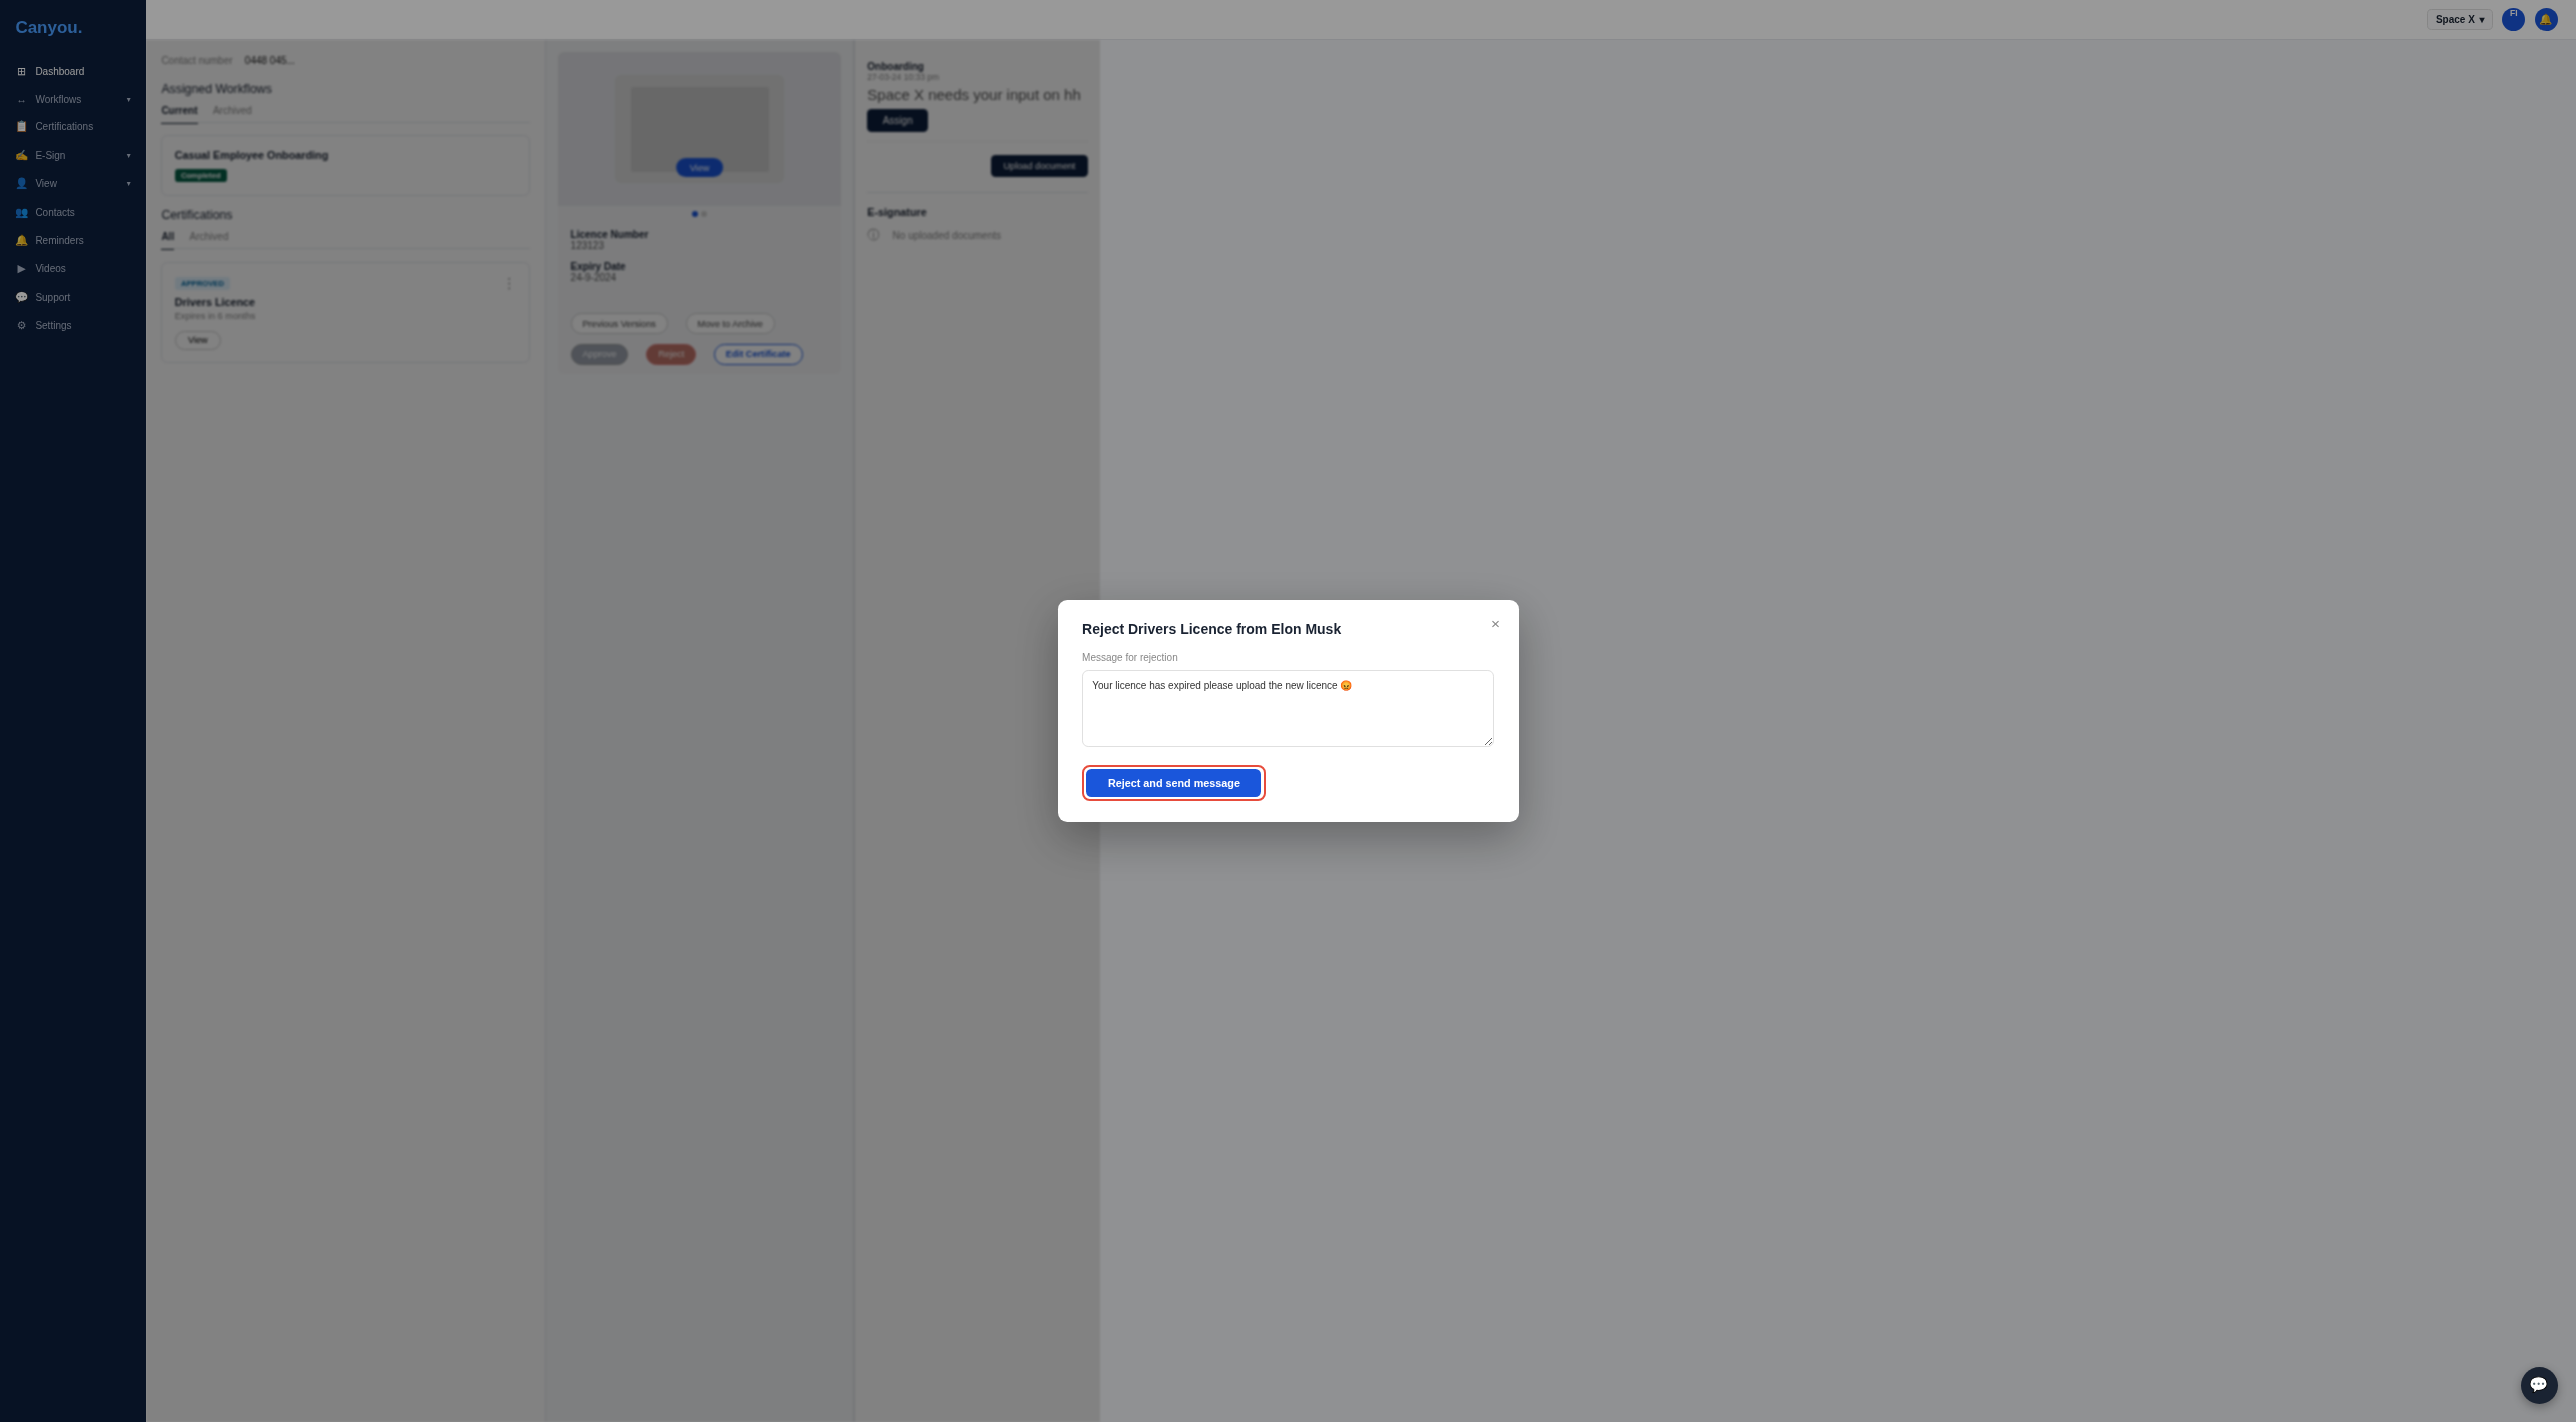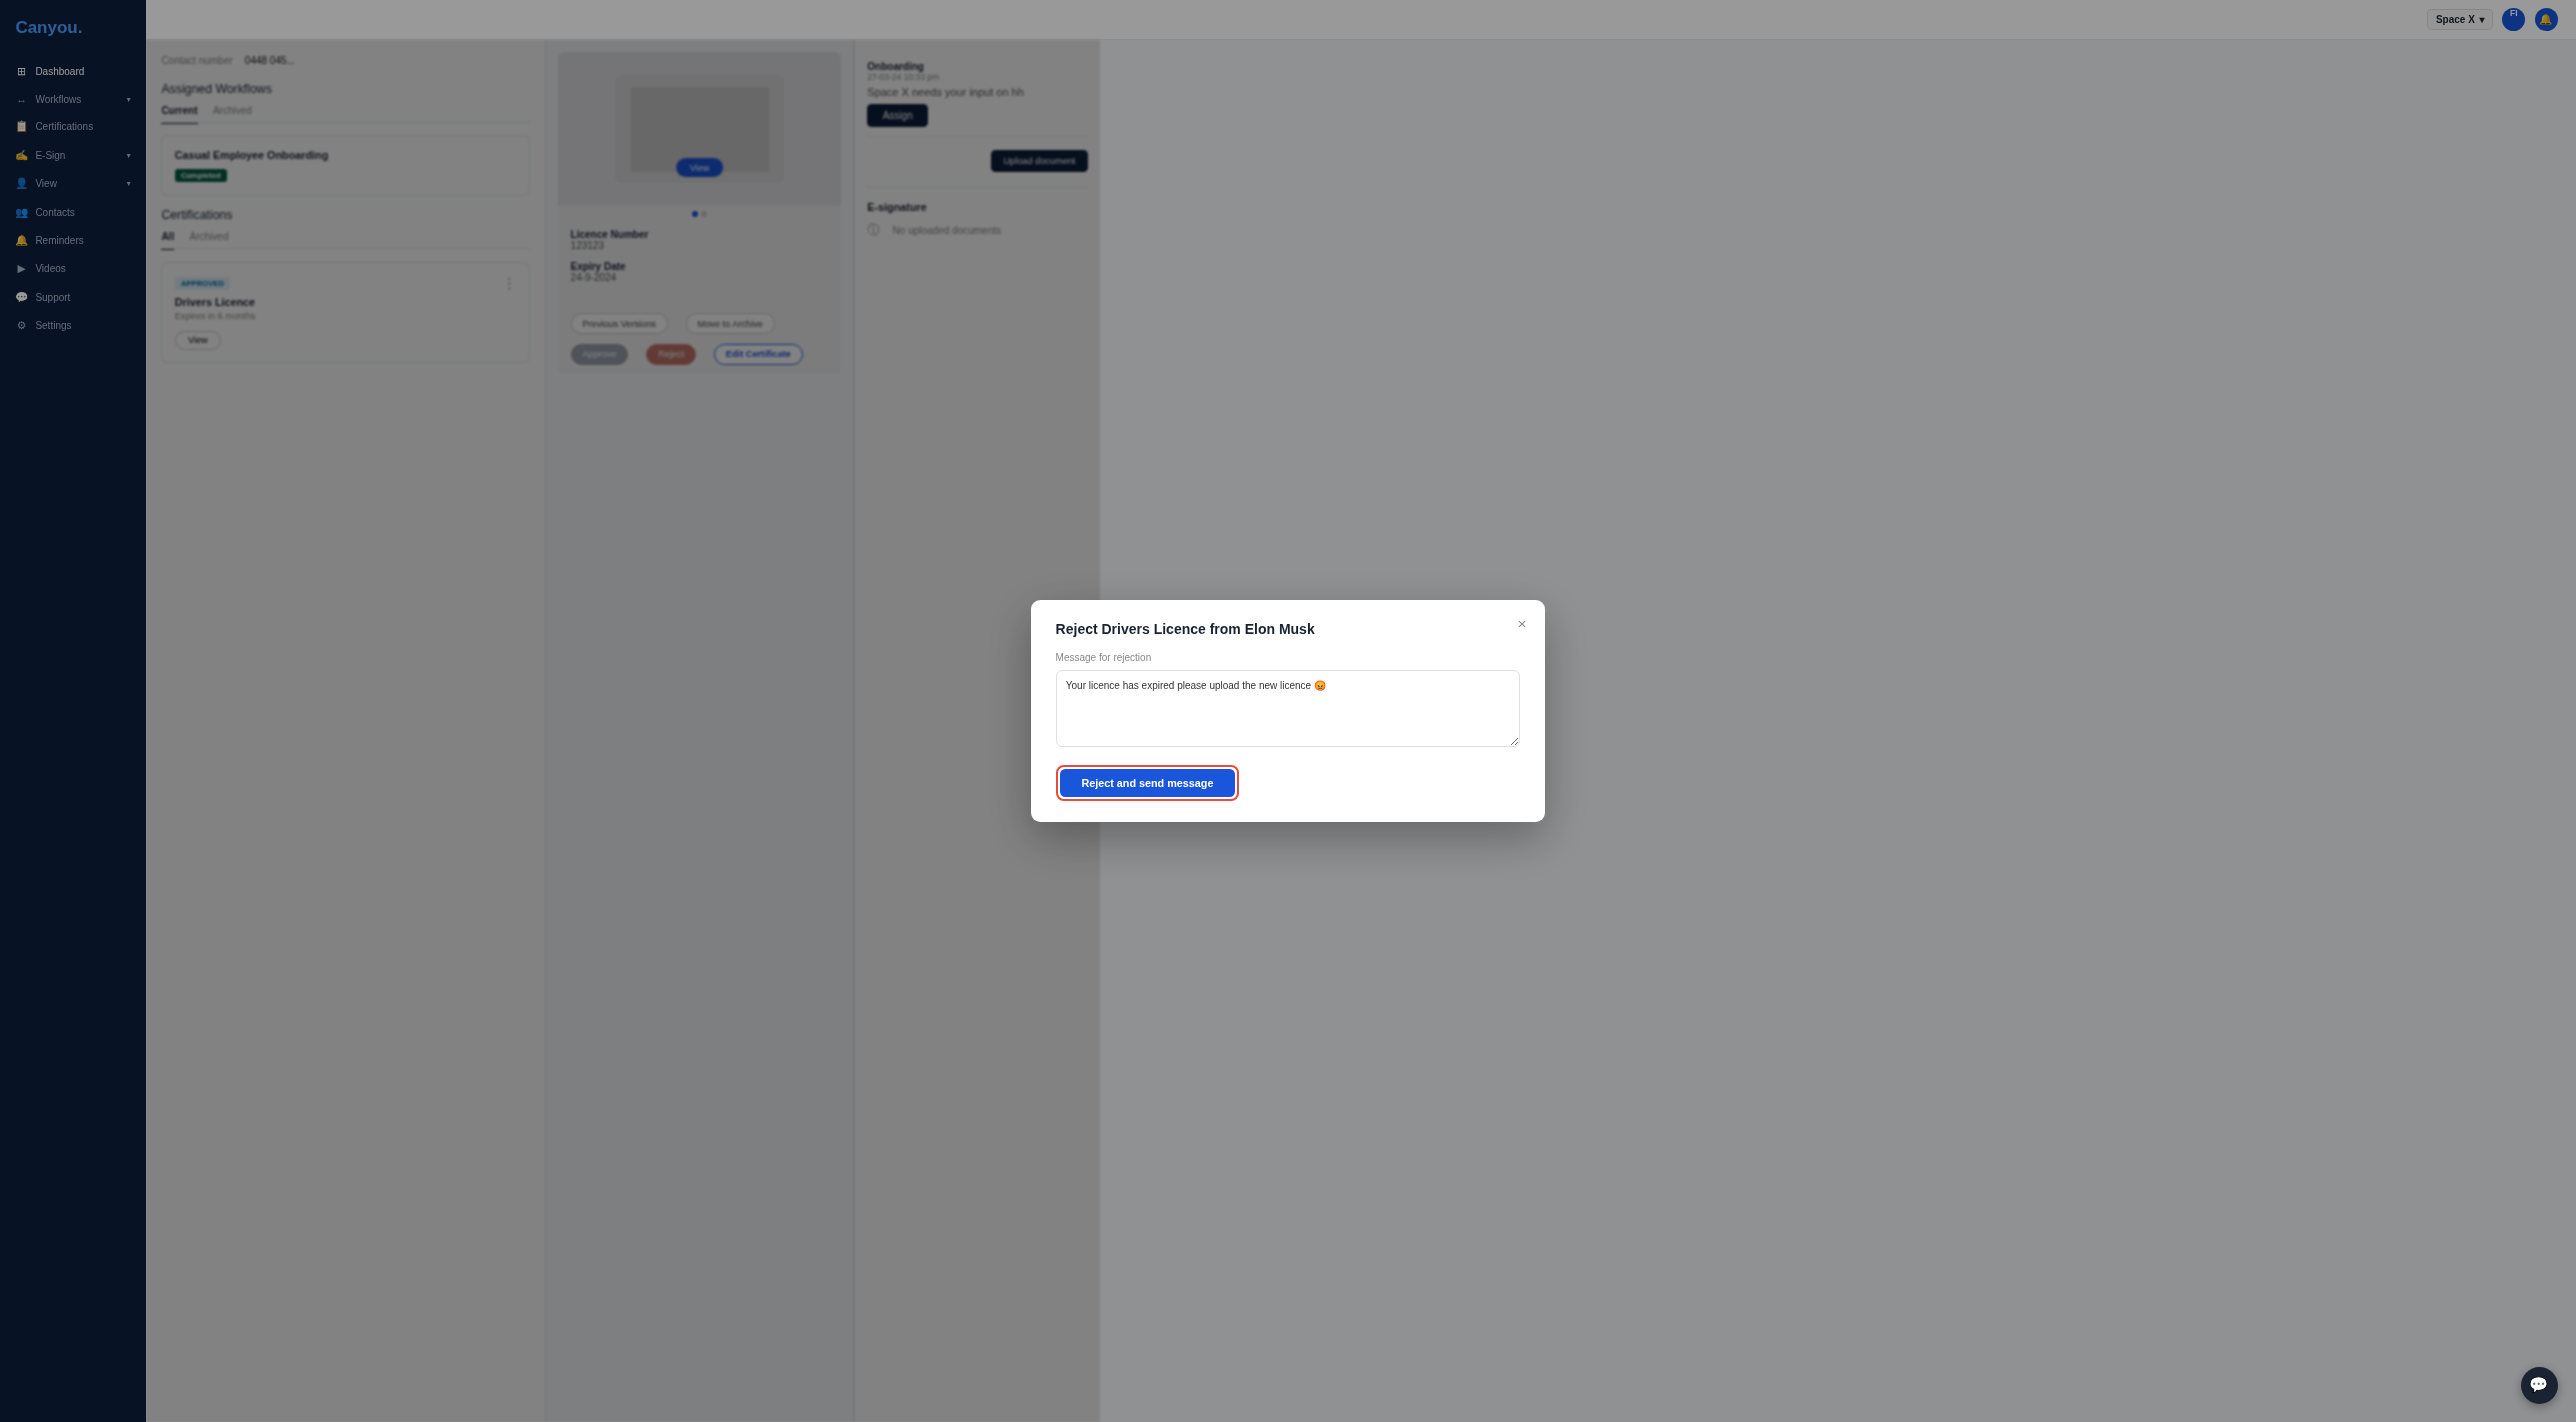--- a/index.html
+++ b/index.html
@@ -261,21 +261,21 @@
       border-left: 0.8px solid #e5e7eb;
       padding: 12.3px;
       overflow-y: auto;
     }
     .notif-item {
       border-bottom: 0.8px solid #f0f0f0;
       padding: 9.2px 0;
     }
     .notif-title { font-size: 10px; font-weight: 700; color: #1a2332; }
     .notif-date { font-size: 8.5px; color: #888; }
-    .notif-desc { font-size: 11px; color: #555; margin-top: 3.1px; }
+    .notif-desc { font-size: 15px; color: #555; margin-top: 3.1px; }
 
     .assign-btn {
       background: #0d1f3c;
       color: #fff;
       border: none;
       border-radius: 4.6px;
       padding: 6.2px 15.4px;
       font-size: 10px;
       cursor: pointer;
       float: right;
@@ -311,21 +311,21 @@
       inset: 0;
       background: rgba(0,0,0,0.4);
       display: flex;
       align-items: center;
       justify-content: center;
       z-index: 100;
     }
     .modal {
       background: #fff;
       border-radius: 9.2px;
-      width: 514px;
+      width: 461px;
       max-width: 95vw;
       padding: 21.5px 24.6px;
       position: relative;
       box-shadow: 0 15.4px 46px rgba(0,0,0,0.3);
     }
     .modal-title {
       font-size: 14px;
       font-weight: 700;
       color: #1a2332;
       margin-bottom: 15.4px;

